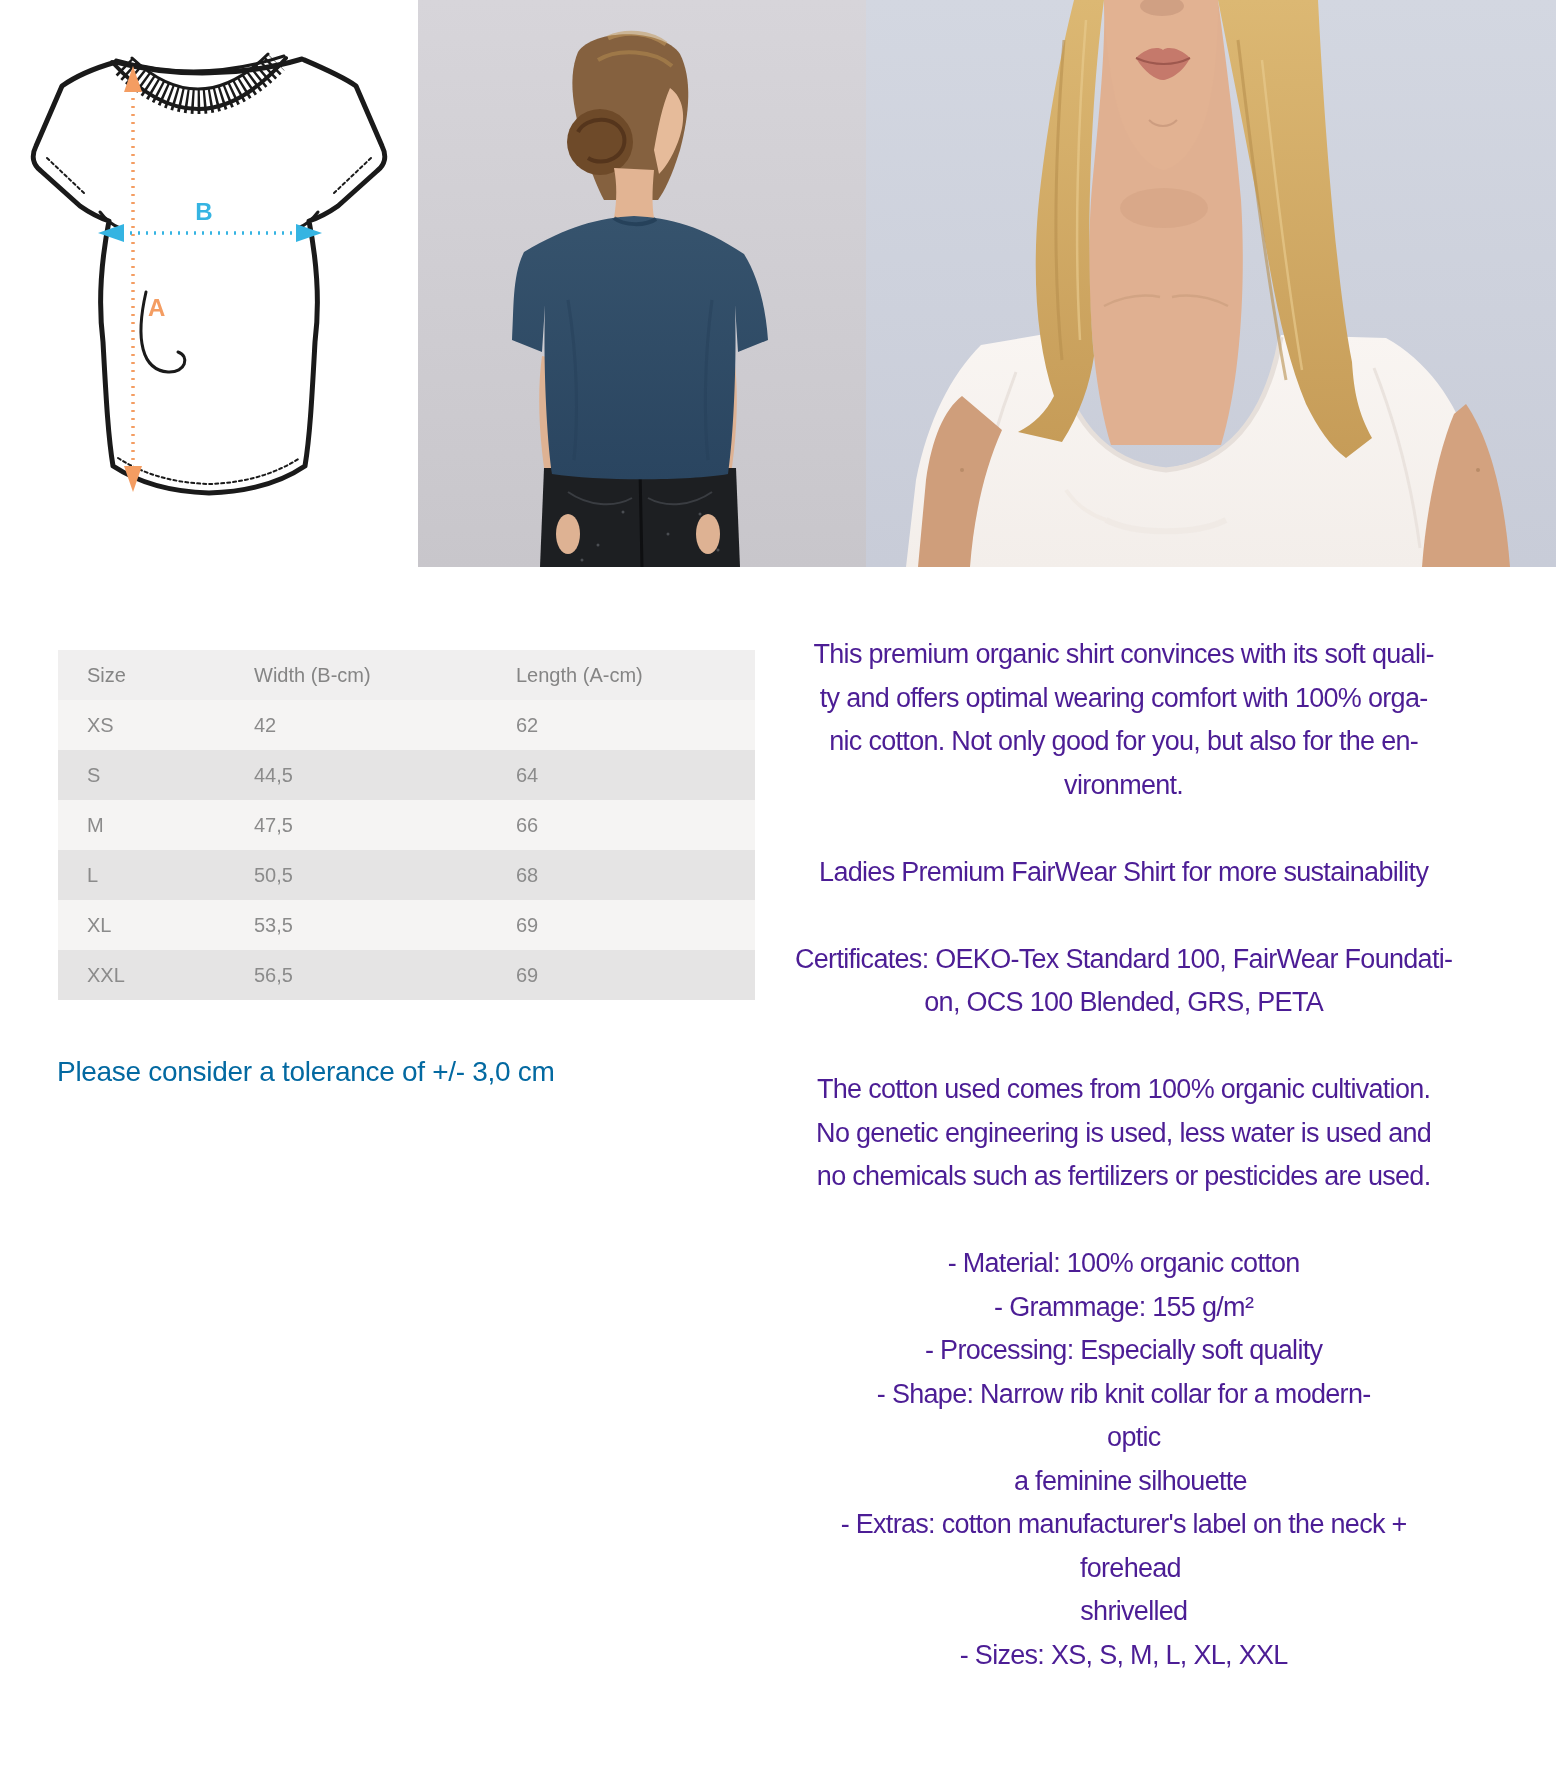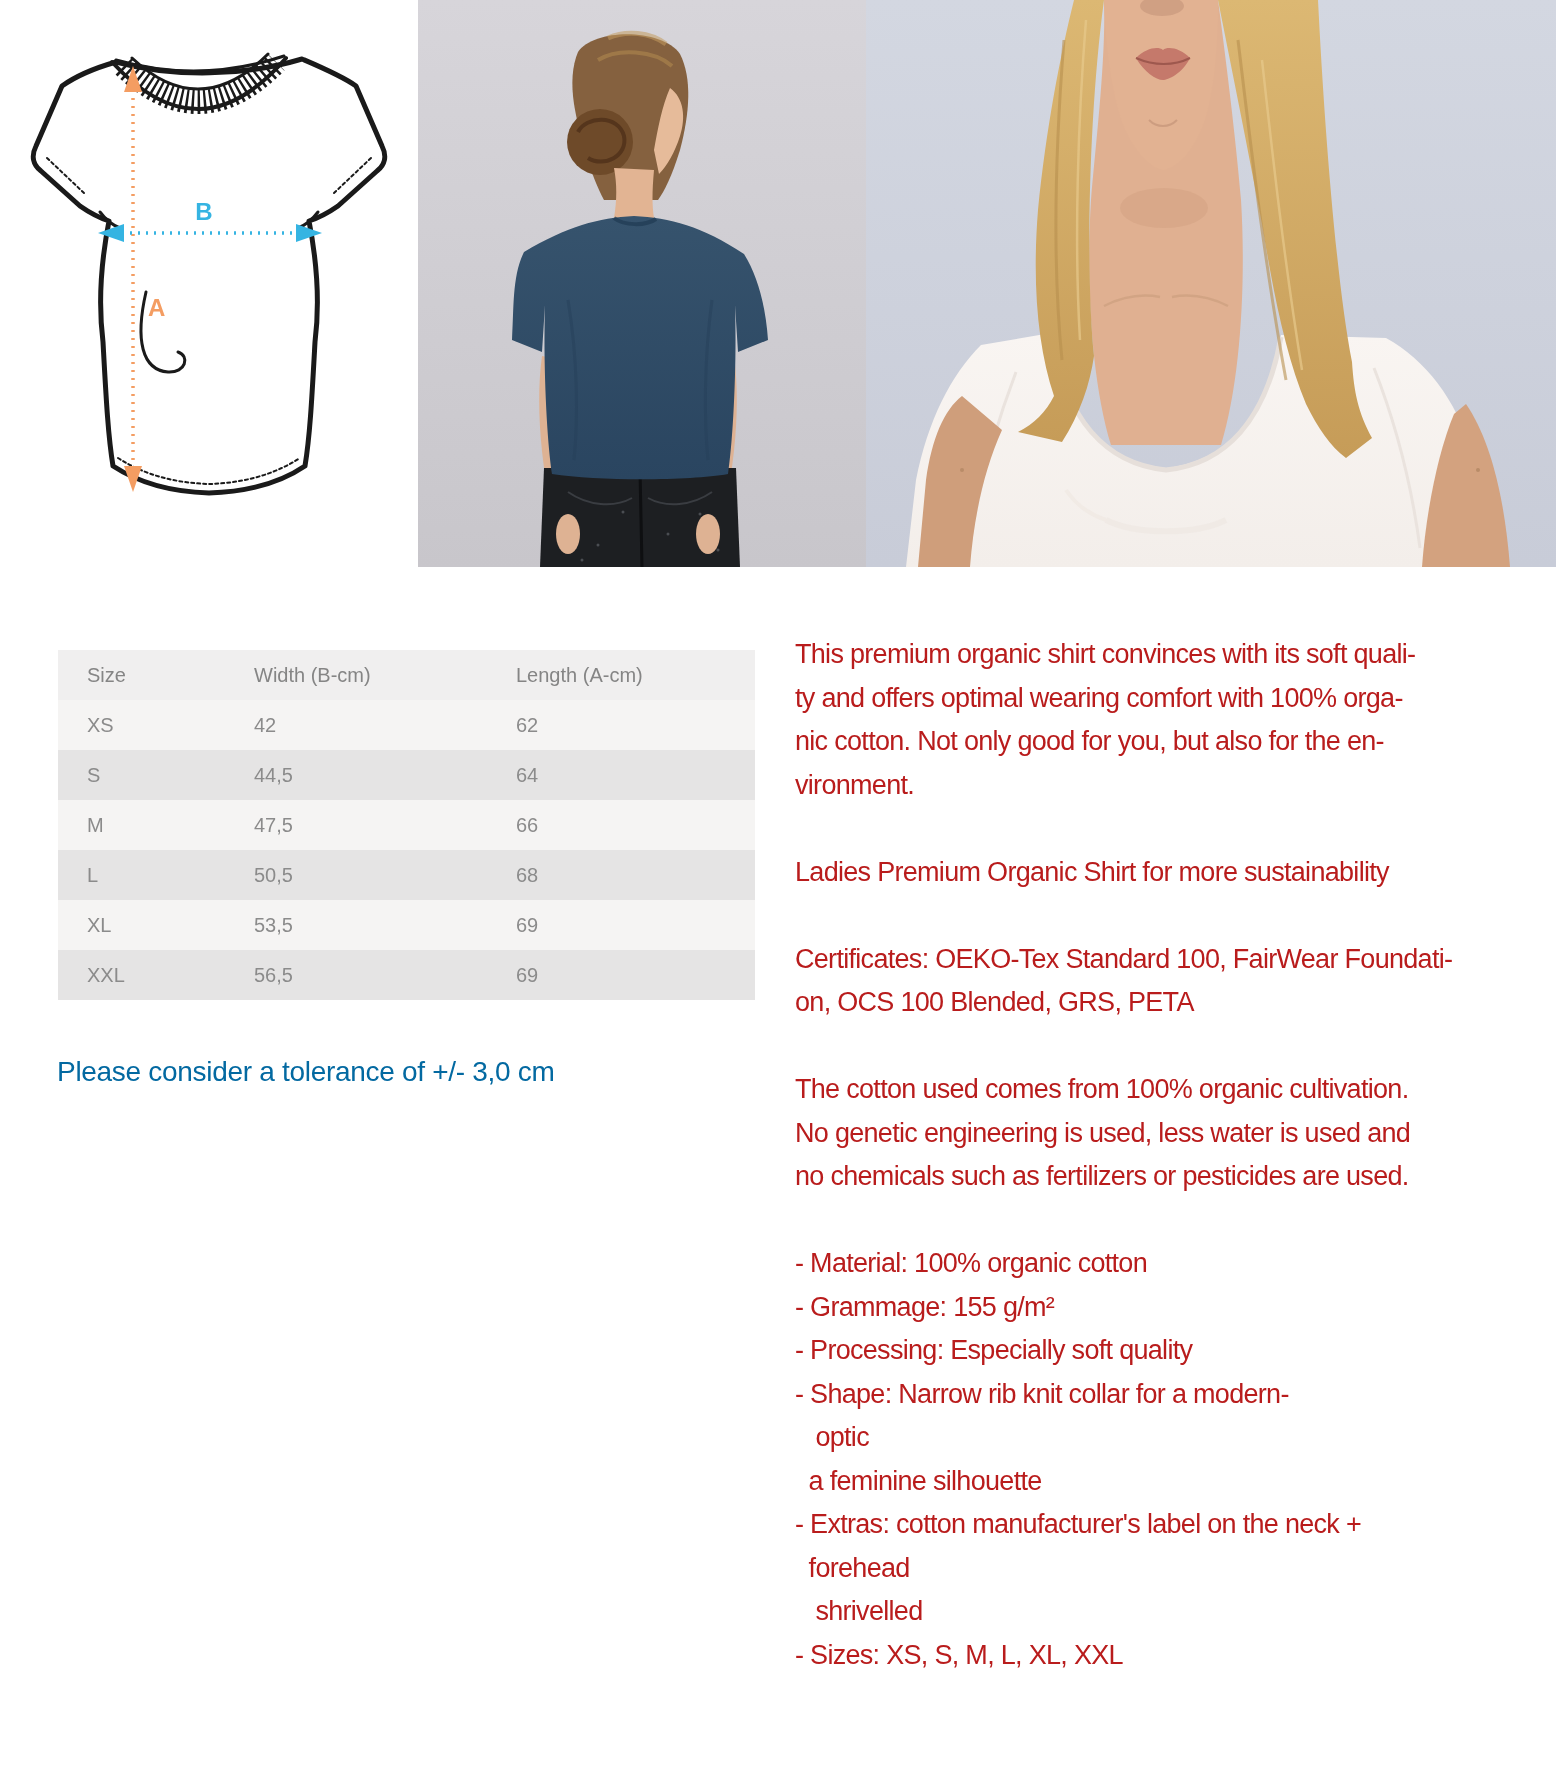--- a/index.html
+++ b/index.html
@@ -23,21 +23,21 @@
   .thead { background:#f0efef; color:#858585; }
   .size-table .trow[data-name="table-row"]:nth-child(even) { background:#e5e4e4; }
   .size-table .trow[data-name="table-row"]:nth-child(odd)  { background:#f5f4f3; }
 
   .tolerance {
     position:absolute; left:57px; top:1056px; font-size:28px; color:#0369a1;
     letter-spacing:-0.3px;
   }
 
   
-  .description { position:absolute; left:795px; top:633px; color:#b91c1c; }
+  .description { position:absolute; left:795px; top:633px; color:#4c1d95;text-align:center; }
   .desc-line {
     height:43.5px; font-size:27px; letter-spacing:-0.7px; white-space:pre;
     line-height:43.5px;
   }
 </style>
 </head>
 <body>
 
 <div class="page" data-name="product-size-guide-page">
 
@@ -272,21 +272,21 @@
       <div class="desc-line" data-name="description-line">This premium organic shirt convinces with its soft quali-</div>
 
       <div class="desc-line" data-name="description-line">ty and offers optimal wearing comfort with 100% orga-</div>
 
       <div class="desc-line" data-name="description-line">nic cotton. Not only good for you, but also for the en-</div>
 
       <div class="desc-line" data-name="description-line">vironment.</div>
 
       <div class="desc-line" data-name="description-line"></div>
 
-      <div class="desc-line" data-name="description-line">Ladies Premium Organic Shirt for more sustainability</div>
+      <div class="desc-line" data-name="description-line">Ladies Premium FairWear Shirt for more sustainability</div>
 
       <div class="desc-line" data-name="description-line"></div>
 
       <div class="desc-line" data-name="description-line">Certificates: OEKO-Tex Standard 100, FairWear Foundati-</div>
 
       <div class="desc-line" data-name="description-line">on, OCS 100 Blended, GRS, PETA</div>
 
       <div class="desc-line" data-name="description-line"></div>
 
       <div class="desc-line" data-name="description-line">The cotton used comes from 100% organic cultivation.</div>

